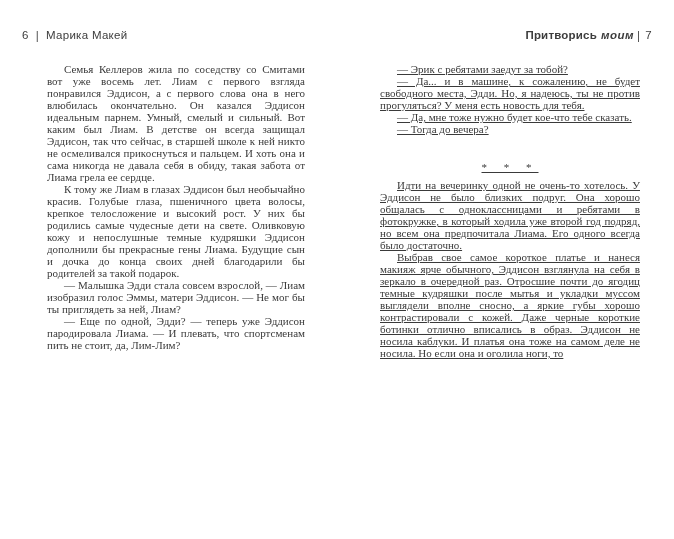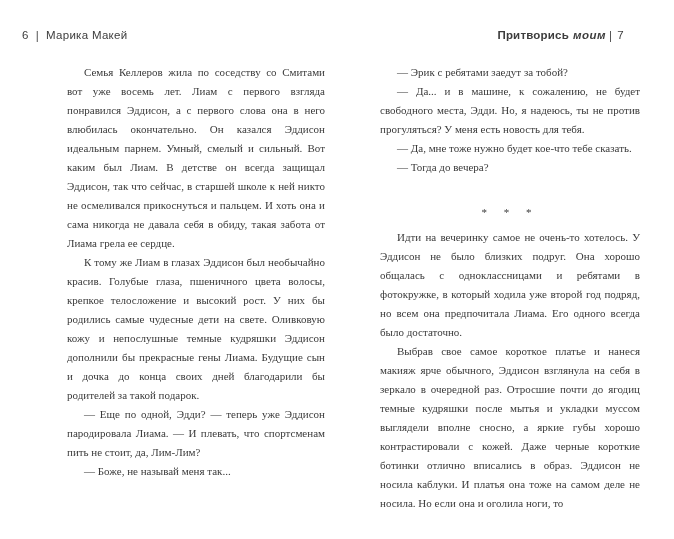--- a/index.html
+++ b/index.html
@@ -32,49 +32,48 @@
     white-space: nowrap;
   }
   .running-head .hbar {
     display: inline-block;
     margin: 0 7px;
     font-weight: 300;
     color: #4a4a4a;
     transform: scaleY(1.15);
   }
   .head-left { left: 22px; }
-  .head-right { right: 50px; }
+  .head-right { right: 22px; }
   .head-right .title-main {
     font-weight: 600;
     letter-spacing: 0.2px;
   }
   .head-right .title-main::first-letter {
     font-style: italic;
   }
   .head-right .title-accent {
     font-style: italic;
     font-weight: 700;
     margin-left: 4px;
     letter-spacing: 0.5px;
   }
   .head-right .hbar { margin: 0 5px 0 3px; }
   
   .page-body {
     position: absolute;
     top: 63px;
     width: 258px;
     font-size: 11px;
-    line-height: 19px;
+    line-height: 12px;
     text-align: justify;
     hyphens: auto;
-    margin-left: 20px;
     -webkit-hyphens: auto;
   }
   .body-left  { left: 47px; }
-  .body-right { left: 360px; width: 260px; }
+  .body-right { left: 380px; width: 260px; text-decoration: underline; }
   .para {
     margin: 0;
     text-indent: 17px;
   }
   .scene-break {
     text-align: center;
     text-indent: 0;
     letter-spacing: 7px;
     font-size: 11px;
     margin: 26px 0 6px 0;
@@ -90,31 +89,31 @@
     <span>6</span><span class="hbar">|</span><span>Марика Макей</span>
   </div>
 
   <div class="running-head head-right">
     <span class="title-main">Притворись</span><span class="title-accent">моим</span><span class="hbar">|</span><span>7</span>
   </div>
 
   <div class="page-body body-left">
       <p class="para">Семья Келлеров жила по соседству со Смитами вот уже восемь лет. Лиам с первого взгляда понравился Эддисон, а с первого слова она в него влюбилась окончательно. Он казался Эддисон идеальным парнем. Умный, смелый и сильный. Вот каким был Лиам. В детстве он всегда защищал Эддисон, так что сейчас, в старшей школе к ней никто не осмеливался прикоснуться и пальцем. И хоть она и сама никогда не давала себя в обиду, такая забота от Лиама грела ее сердце.</p>
       <p class="para">К тому же Лиам в глазах Эддисон был необычайно красив. Голубые глаза, пшеничного цвета волосы, крепкое телосложение и высокий рост. У них бы родились самые чудесные дети на свете. Оливковую кожу и непослушные темные кудряшки Эддисон дополнили бы прекрасные гены Лиама. Будущие сын и дочка до конца своих дней благодарили бы родителей за такой подарок.</p>
+      <p class="para">— Малышка Эдди стала совсем взрослой, — Лиам изобразил голос Эммы, матери Эддисон. — Не мог бы ты приглядеть за ней, Лиам?</p>
       <p class="para">— Еще по одной, Эдди? — теперь уже Эддисон пародировала Лиама. — И плевать, что спортсменам пить не стоит, да, Лим-Лим?</p>
-      <p class="para">— Боже, не называй меня так...</p>
     </div>
 
   <div class="page-body body-right">
     <div>
         <p class="para">— Эрик с ребятами заедут за тобой?</p>
         <p class="para">— Да... и в машине, к сожалению, не будет свободного места, Эдди. Но, я надеюсь, ты не против прогуляться? У меня есть новость для тебя.</p>
         <p class="para">— Да, мне тоже нужно будет кое-что тебе сказать.</p>
         <p class="para">— Тогда до вечера?</p>
       </div>
     <p class="para scene-break">* * *</p>
     <div>
-        <p class="para">Идти на вечеринку самое не очень-то хотелось. У Эддисон не было близких подруг. Она хорошо общалась с одноклассницами и ребятами в фотокружке, в который ходила уже второй год подряд, но всем она предпочитала Лиама. Его одного всегда было достаточно.</p>
+        <p class="para">Идти на вечеринку одной не очень-то хотелось. У Эддисон не было близких подруг. Она хорошо общалась с одноклассницами и ребятами в фотокружке, в который ходила уже второй год подряд, но всем она предпочитала Лиама. Его одного всегда было достаточно.</p>
         <p class="para">Выбрав свое самое короткое платье и нанеся макияж ярче обычного, Эддисон взглянула на себя в зеркало в очередной раз. Отросшие почти до ягодиц темные кудряшки после мытья и укладки муссом выглядели вполне сносно, а яркие губы хорошо контрастировали с кожей. Даже черные короткие ботинки отлично вписались в образ. Эддисон не носила каблуки. И платья она тоже на самом деле не носила. Но если она и оголила ноги, то</p>
       </div>
   </div>
 
 </div>
 
 </body></html>

